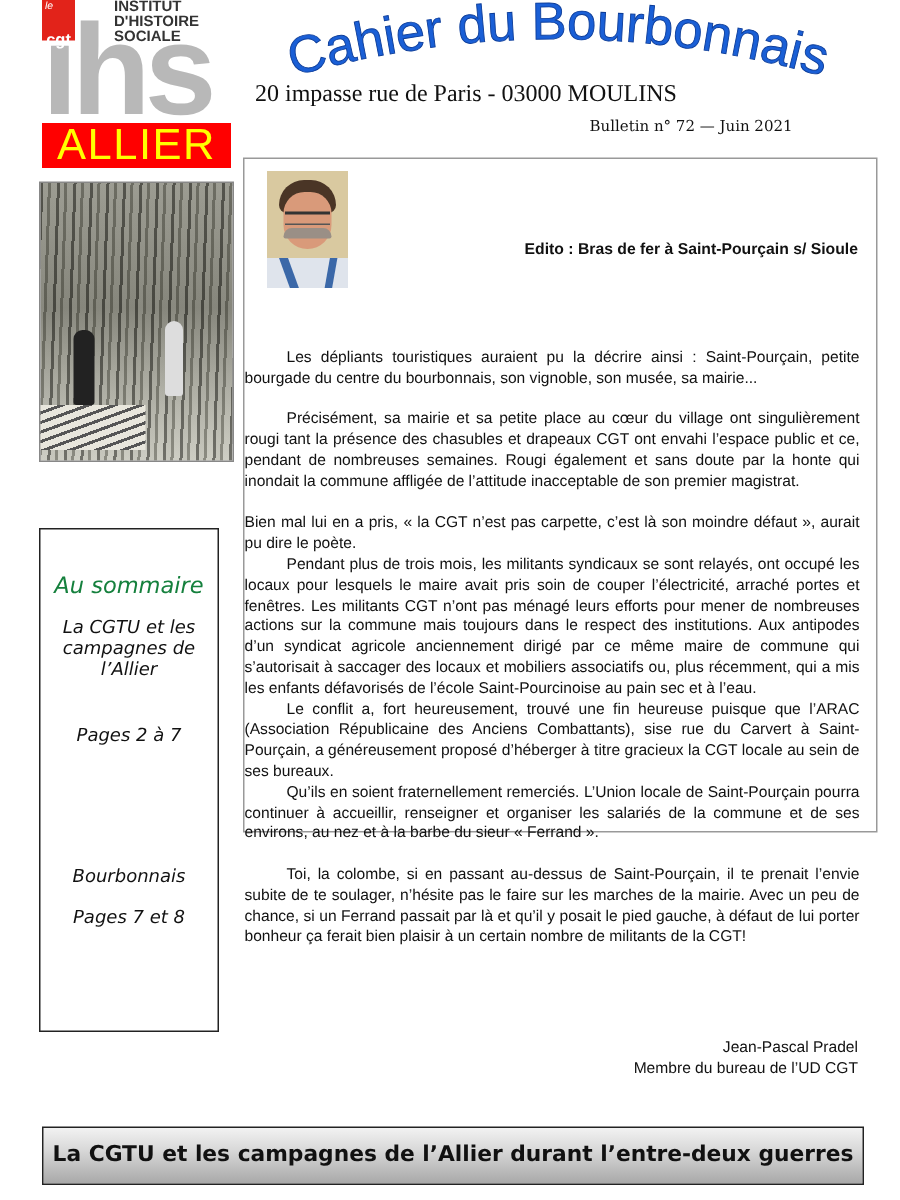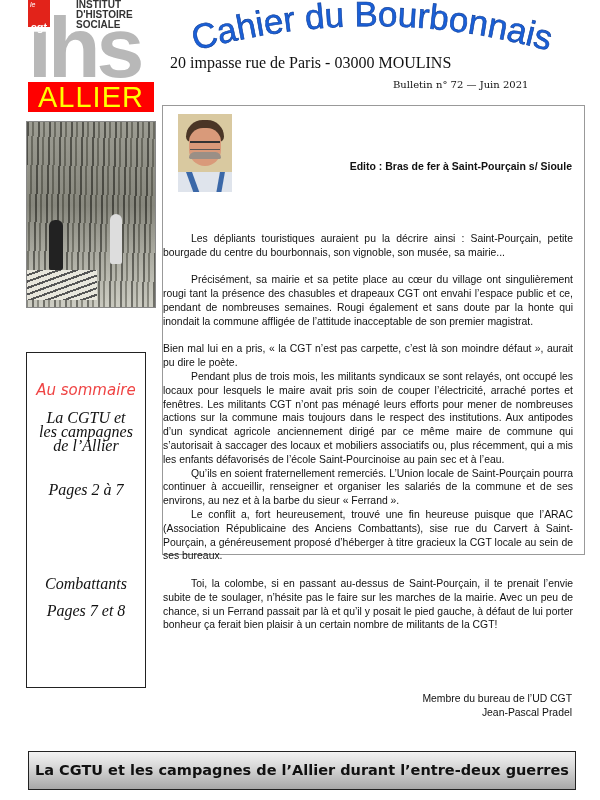--- a/index.html
+++ b/index.html
@@ -22,22 +22,22 @@
   
   .forest-photo { position: absolute; left: 26px; top: 121px; width: 128px; height: 185px; background:
       repeating-linear-gradient(92deg, rgba(40,40,35,0.55) 0 2px, rgba(200,200,190,0.3) 2px 5px, rgba(80,80,70,0.5) 5px 7px, rgba(230,230,220,0.2) 7px 11px),
       linear-gradient(180deg, #8a8a80 0%, #6e6e64 45%, #9a9a90 70%, #c8c8be 100%); border: 1px solid #888; }
   .forest-photo .fig1 { position: absolute; left: 22px; top: 98px; width: 14px; height: 50px; background: #222; border-radius: 6px 6px 2px 2px; }
   .forest-photo .fig2 { position: absolute; left: 83px; top: 92px; width: 12px; height: 50px; background: #ddd; border-radius: 6px 6px 2px 2px; }
   .forest-photo .planks { position: absolute; left: 0; top: 148px; width: 70px; height: 30px; background: repeating-linear-gradient(160deg, #e8e6dc 0 4px, #555 4px 6px); }
 
   
   .sommaire { position: absolute; left: 26px; top: 352px; width: 120px; height: 336px; border: 1.5px solid #222; box-sizing: border-box; text-align: center; font-family: "DejaVu Sans", sans-serif; font-style: italic; }
-  .sommaire .som-title { margin-top: 28px; font-size: 15px; color: #ef4444; }
-  .sommaire .item { font-size: 16px; line-height: 14px; color: #111; font-family: Liberation Serif, serif; }
+  .sommaire .som-title { margin-top: 28px; font-size: 15px; color: #15803d; }
+  .sommaire .item { font-size: 12px; line-height: 14px; color: #111; }
   .sommaire .i1 { margin-top: 12px; padding: 0 10px; }
   .sommaire .p1 { margin-top: 30px; }
   .sommaire .i2 { margin-top: 80px; }
   .sommaire .p2 { margin-top: 13px; }
 
   
   .edito { position: absolute; left: 162px; top: 105px; width: 423px; height: 450px; border: 1px solid #999; box-sizing: border-box; }
   .author-photo { position: absolute; left: 15px; top: 8px; width: 54px; height: 78px; background: linear-gradient(180deg, #d9c9a0 0%, #d9c9a0 100%); overflow: hidden; }
   .author-photo .hair { position: absolute; left: 8px; top: 6px; width: 38px; height: 22px; background: #4a3526; border-radius: 19px 19px 6px 6px; }
   .author-photo .face { position: absolute; left: 11px; top: 14px; width: 32px; height: 38px; background: #d99a7a; border-radius: 14px 14px 16px 16px; }
@@ -90,21 +90,21 @@
 <div class="forest-photo">
   <div class="fig1"></div>
   <div class="fig2"></div>
   <div class="planks"></div>
 </div>
 
 <div class="sommaire">
   <div class="som-title">Au sommaire</div>
   <div class="item i1">La CGTU et les campagnes de l’Allier</div>
   <div class="item p1">Pages 2 à 7</div>
-  <div class="item i2">Combattants</div>
+  <div class="item i2">Bourbonnais</div>
   <div class="item p2">Pages 7 et 8</div>
 </div>
 
 <div class="edito">
   <div class="author-photo">
     <div class="hair"></div>
     <div class="face"></div>
     <div class="glasses"></div>
     <div class="mustache"></div>
     <div class="shirt"></div>
@@ -112,24 +112,24 @@
     <div class="strap2"></div>
   </div>
   <div class="edito-title">Edito : Bras de fer à Saint-Pourçain s/ Sioule</div>
   <div class="body-text" id="edito-body">
       <p class="ind">Les dépliants touristiques auraient pu la décrire ainsi : Saint-Pourçain, petite bourgade du centre du bourbonnais, son vignoble, son musée, sa mairie...</p>
       <div class="gap"></div>
       <p class="ind">Précisément, sa mairie et sa petite place au cœur du village ont singulièrement rougi tant la présence des chasubles et drapeaux CGT ont envahi l’espace public et ce, pendant de nombreuses semaines. Rougi également et sans doute par la honte qui inondait la commune affligée de l’attitude inacceptable de son premier magistrat.</p>
       <div class="gap"></div>
       <p>Bien mal lui en a pris, « la CGT n’est pas carpette, c’est là son moindre défaut », aurait pu dire le poète.</p>
       <p class="ind">Pendant plus de trois mois, les militants syndicaux se sont relayés, ont occupé les locaux pour lesquels le maire avait pris soin de couper l’électricité, arraché portes et fenêtres. Les militants CGT n’ont pas ménagé leurs efforts pour mener de nombreuses actions sur la commune mais toujours dans le respect des institutions. Aux antipodes d’un syndicat agricole anciennement dirigé par ce même maire de commune qui s’autorisait à saccager des locaux et mobiliers associatifs ou, plus récemment, qui a mis les enfants défavorisés de l’école Saint-Pourcinoise au pain sec et à l’eau.</p>
+      <p class="ind">Le conflit a, fort heureusement, trouvé une fin heureuse puisque que l’ARAC (Association Républicaine des Anciens Combattants), sise rue du Carvert à Saint-Pourçain, a généreusement proposé d’héberger à titre gracieux la CGT locale au sein de ses bureaux.</p>
       <p class="ind">Qu’ils en soient fraternellement remerciés. L’Union locale de Saint-Pourçain pourra continuer à accueillir, renseigner et organiser les salariés de la commune et de ses environs, au nez et à la barbe du sieur « Ferrand ».</p>
-      <p class="ind">Le conflit a, fort heureusement, trouvé une fin heureuse puisque que l’ARAC (Association Républicaine des Anciens Combattants), sise rue du Carvert à Saint-Pourçain, a généreusement proposé d’héberger à titre gracieux la CGT locale au sein de ses bureaux.</p>
       <div class="gap"></div>
       <p class="ind">Toi, la colombe, si en passant au-dessus de Saint-Pourçain, il te prenait l’envie subite de te soulager, n’hésite pas le faire sur les marches de la mairie. Avec un peu de chance, si un Ferrand passait par là et qu’il y posait le pied gauche, à défaut de lui porter bonheur ça ferait bien plaisir à un certain nombre de militants de la CGT!</p>
     </div>
   <div class="signature">
+    <div>Jean-Pascal Pradel</div>
     <div>Membre du bureau de l’UD CGT</div>
-    <div>Jean-Pascal Pradel</div>
   </div>
 </div>
 
 <div class="banner">La CGTU et les campagnes de l’Allier durant l’entre-deux guerres</div>
 
 </body></html>

